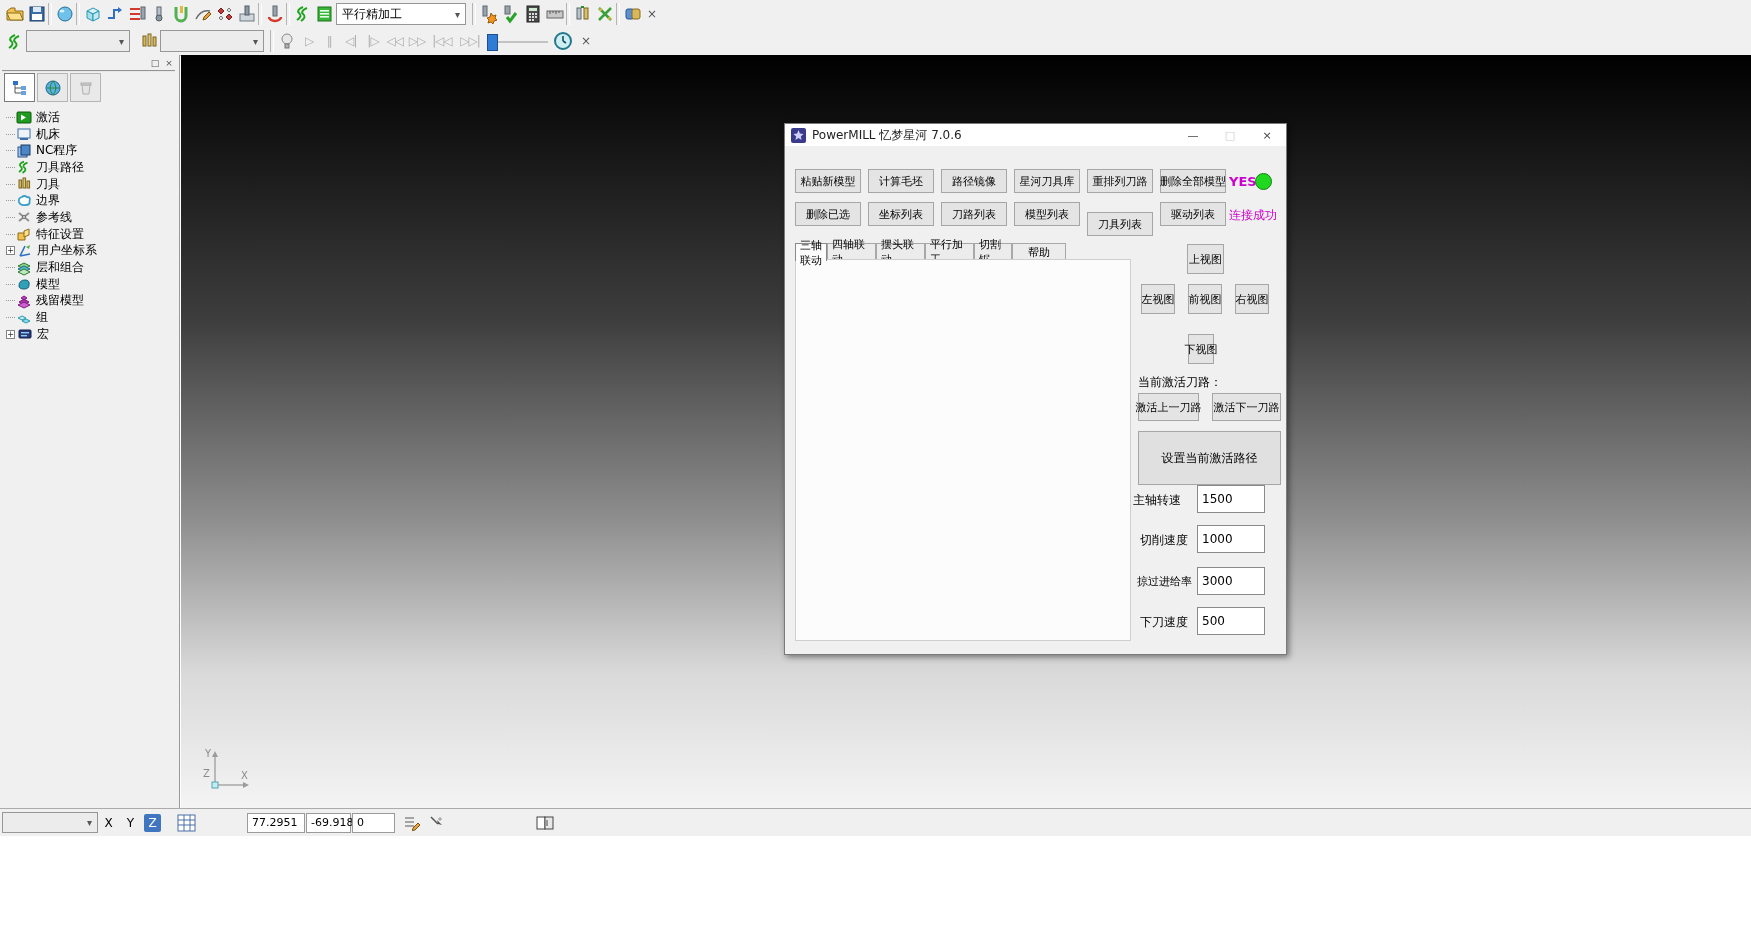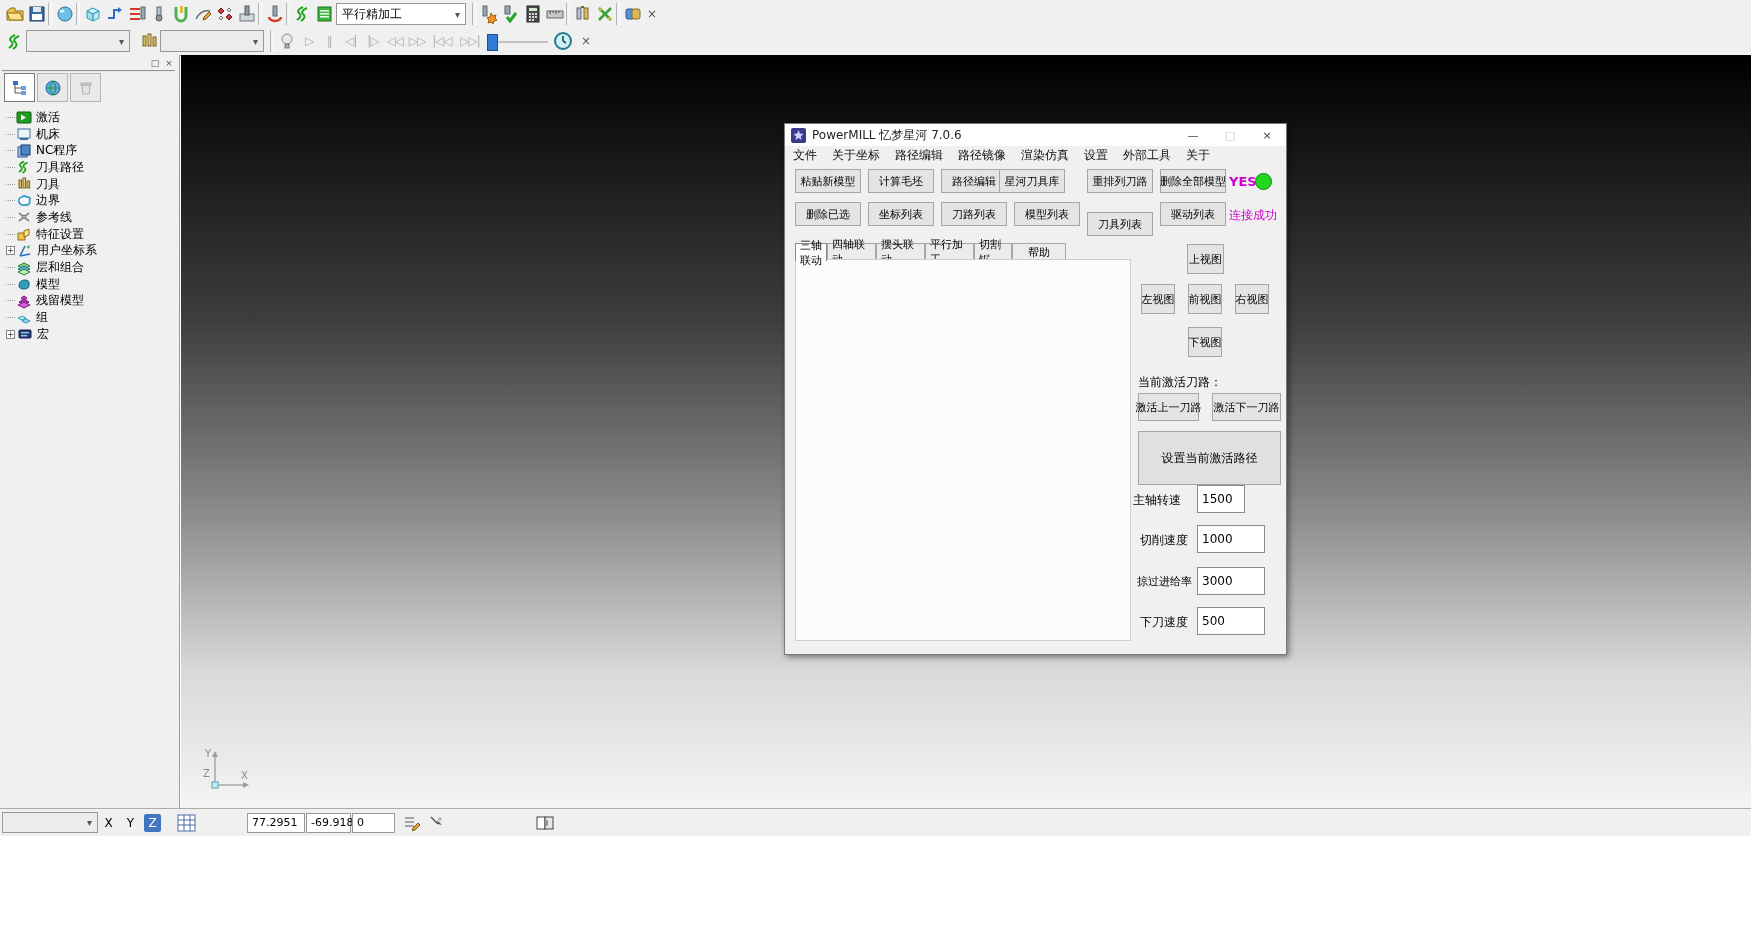--- a/index.html
+++ b/index.html
@@ -458,41 +458,31 @@
       <div class="wctl" style="left:396px">
           <span>—</span>
         </div>
       <div class="wctl dim" style="left:433px">
           <span>□</span>
         </div>
       <div class="wctl" style="left:470px">
           <span>×</span>
         </div>
     </div>
-    <div class="dmenu">
-      <span>文件</span>
-      <span>关于坐标</span>
-      <span>路径编辑</span>
-      <span>路径镜像</span>
-      <span>渲染仿真</span>
-      <span>设置</span>
-      <span>外部工具</span>
-      <span>关于</span>
-    </div>
 
     <div class="btn rowbtn" style="left:10px;top:45px">
         <span>粘贴新模型</span>
       </div>
     <div class="btn rowbtn" style="left:83px;top:45px">
         <span>计算毛坯</span>
       </div>
     <div class="btn rowbtn" style="left:156px;top:45px">
-        <span>路径编辑</span>
-      </div>
-    <div class="btn rowbtn" style="left:214px;top:45px">
+        <span>路径镜像</span>
+      </div>
+    <div class="btn rowbtn" style="left:229px;top:45px">
         <span>星河刀具库</span>
       </div>
     <div class="btn rowbtn" style="left:302px;top:45px">
         <span>重排列刀路</span>
       </div>
     <div class="btn rowbtn" style="left:375px;top:45px">
         <span>删除全部模型</span>
       </div>
     <div class="magenta" style="left:444px;top:50px;font-size:13px">YES</div>
     <div class="led" style="left:470px;top:49px"></div>
@@ -620,37 +610,37 @@
       </div>
     <div class="btn vbtn" style="left:356px;top:160px;width:34px;height:30px">
         <span>左视图</span>
       </div>
     <div class="btn vbtn" style="left:403px;top:160px;width:34px;height:30px">
         <span>前视图</span>
       </div>
     <div class="btn vbtn" style="left:450px;top:160px;width:34px;height:30px">
         <span>右视图</span>
       </div>
-    <div class="btn vbtn" style="left:403px;top:203px;width:34px;height:30px">
+    <div class="btn vbtn" style="left:403px;top:210px;width:26px;height:30px">
         <span>下视图</span>
       </div>
 
     <span class="flabel" style="left:353px;top:250px">当前激活刀路：</span>
     <div class="btn" style="left:353px;top:269px;width:61px;height:28px;font-size:11px">
         <span>激活上一刀路</span>
       </div>
     <div class="btn" style="left:427px;top:269px;width:69px;height:28px;font-size:11px">
         <span>激活下一刀路</span>
       </div>
     <div class="btn" style="left:353px;top:307px;width:143px;height:54px;background:#e0e0e0">
         <span>设置当前激活路径</span>
       </div>
 
     <span class="flabel" style="left:348px;top:368px">主轴转速</span>
-    <input class="fld" style="left: 412px; top: 361px; width: 48px; height: 28px;" value="1500">
+    <input class="fld" style="left: 412px; top: 361px; width: 68px; height: 28px;" value="1500">
     <span class="flabel" style="left:355px;top:408px">切削速度</span>
     <input class="fld" style="left: 412px; top: 401px; width: 68px; height: 28px;" value="1000">
     <span class="flabel" style="left:352px;top:450px;font-size:11px">掠过进给率</span>
     <input class="fld" style="left: 412px; top: 443px; width: 68px; height: 28px;" value="3000">
     <span class="flabel" style="left:355px;top:490px">下刀速度</span>
     <input class="fld" style="left: 412px; top: 483px; width: 68px; height: 28px;" value="500">
   </div>
 
   <div class="statusbar">
     <div class="combo" style="left:2px;top:3px;width:96px;height:21px;background:#ececec">

